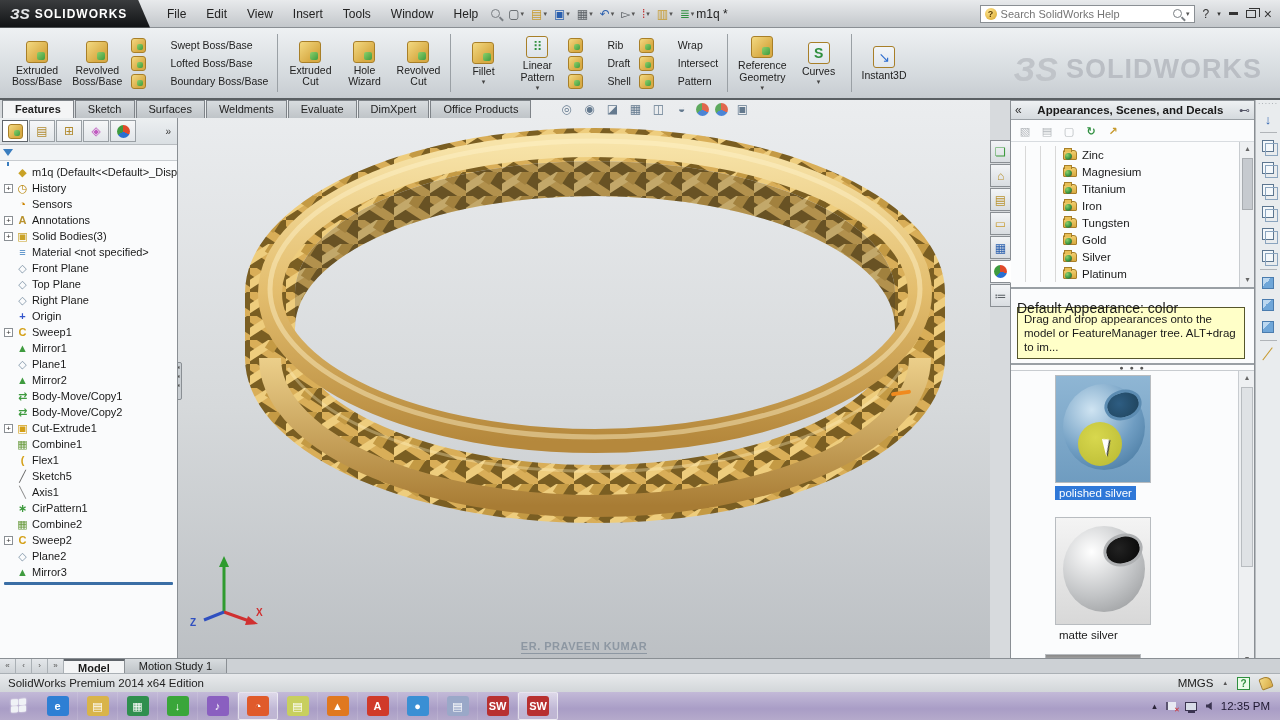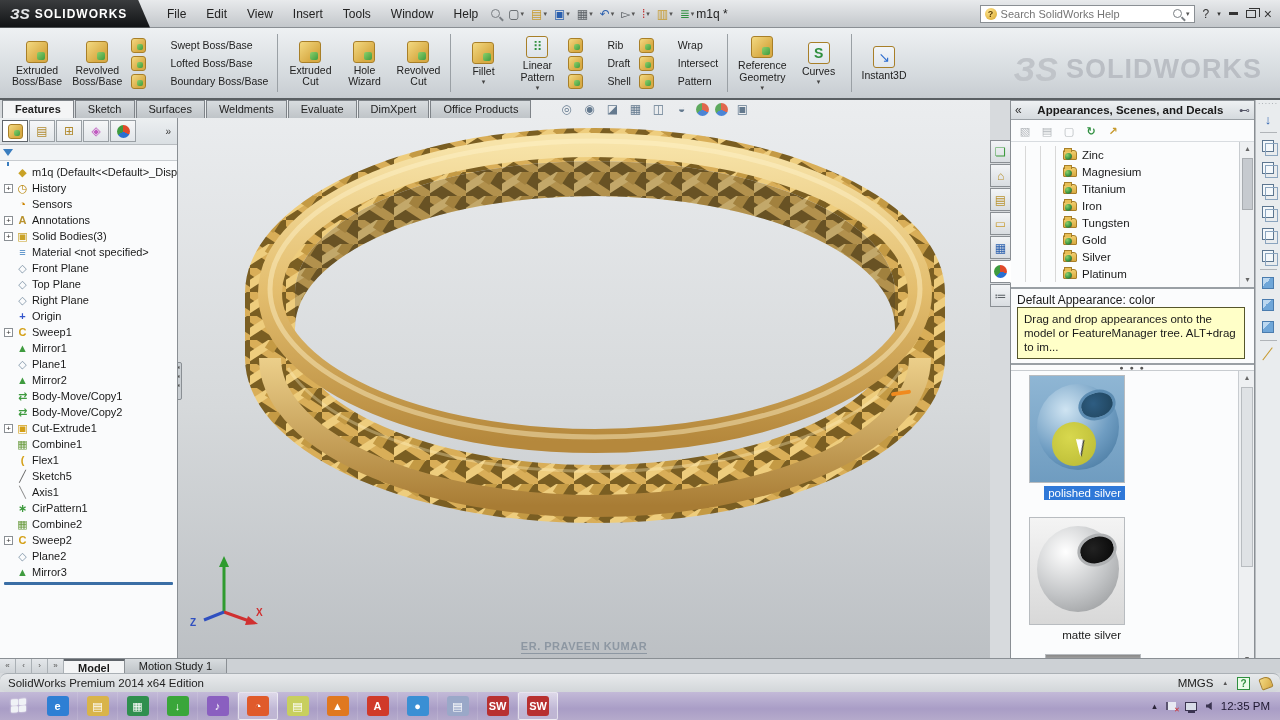--- a/index.html
+++ b/index.html
@@ -123,25 +123,25 @@
     repeating-linear-gradient(to right, transparent 0 14px, #d8d8d8 14px 15px, transparent 15px 29px, #d8d8d8 29px 30px, transparent 30px 44px, #d8d8d8 44px 45px, transparent 45px 100%); }
   .mfold { width:14px; height:10px; background:linear-gradient(#f2cf6e,#d8a940); border:1px solid #a87f28; border-radius:1px 3px 1px 1px; position:relative; flex:0 0 auto; }
   .mfold::before { content:""; position:absolute; left:0; top:-3px; width:6px; height:3px; background:#e8bf55; border:1px solid #a87f28; border-bottom:none; }
   .mfold::after { content:""; position:absolute; left:1px; top:2px; width:7px; height:7px; border-radius:50%;
     background:radial-gradient(circle at 30% 30%,#8ed06a,#2f8f3f 60%,#c03030); }
   .mrow .mlbl { font-size:11.5px; }
   #mat-scroll { position:absolute; right:0; top:0; width:15px; height:100%; background:#eef0f2; border-left:1px solid #c8ccd0; }
   #mat-scroll .sa { position:absolute; left:0; width:15px; height:14px; text-align:center; font-size:8px; color:#666; line-height:14px; }
   #mat-scroll .sa.dn { bottom:0; }
   #mat-scroll .thumb { position:absolute; left:2px; top:16px; width:11px; height:52px; background:#c6cacf; border:1px solid #a8acb0; }
-  #default-appearance { height:16px; padding:4px 4px 0 6px; font-size:12px; }
+  #default-appearance { height:16px; padding:11px 4px 0 6px; font-size:14px; }
   #tooltip { margin:2px 4px 4px 6px; background:#ffffc8; border:1px solid #55552a; padding:4px 6px; font-size:11.5px; line-height:14px; width:228px; }
   #tp-split { height:8px; border-top:2px solid #9aa0a5; border-bottom:1px solid #c8ccd0; text-align:center; font-size:7px; letter-spacing:2px; color:#555; line-height:5px; }
   #thumbarea { position:relative; height:295px; }
-  .thumbcard { position:absolute; left:18px; width:96px; text-align:right; }
+  .thumbcard { position:absolute; left:44px; width:96px; text-align:left; }
   .timg { width:96px; height:108px; border:1px solid #b8bcc0; position:relative; overflow:hidden; }
   .timg.blue { background:linear-gradient(#8fb6d4,#6f9cc0); }
   .timg.gray { background:linear-gradient(#f4f4f4,#d8d8d8); }
   .sphere { position:absolute; left:7px; top:8px; width:82px; height:86px; border-radius:50%; }
   .sphere.silver-blue { background:radial-gradient(circle at 35% 30%,#cfe4f2,#6f9dc2 55%,#3c6e96); }
   .sphere.silver-gray { background:radial-gradient(circle at 35% 30%,#ffffff,#c2c4c6 55%,#8e9092); }
   .hole { position:absolute; border-radius:50%; transform:rotate(-18deg); }
   .hole.blue { left:48px; top:14px; width:38px; height:30px; background:radial-gradient(circle at 40% 40%,#2e5d82,#1e4158); border:3px solid #5c8cb2; }
   .hole.dark { left:47px; top:16px; width:40px; height:32px; background:radial-gradient(circle at 40% 40%,#222,#050505); border:3px solid #aeb0b2; }
   .dot-yellow { position:absolute; left:22px; top:46px; width:44px; height:44px; border-radius:50%; background:radial-gradient(circle at 40% 35%,#d8d84e,#b8b832); }
@@ -166,21 +166,21 @@
   .earrow { color:#2a5fae; font-weight:bold; font-size:13px; }
   .epen { color:#c79a2e; font-weight:bold; font-size:12px; transform:rotate(10deg); }
 
   
   #bottomtabs { position:absolute; left:0; top:658px; width:1280px; height:15px; background:#cdd1d5; border-top:1px solid #8a8f94; display:flex; align-items:stretch; }
   .navb { width:16px; border-right:1px solid #aab0b5; background:linear-gradient(#e4e7ea,#cfd3d7); font-size:8px; color:#555; text-align:center; line-height:14px; }
   .mtab { padding:0 14px; font-size:11px; line-height:14px; border-right:1px solid #8a8f94; background:linear-gradient(#d8dcdf,#bfc4c8); }
   .mtab.active { background:#f4f5f6; font-weight:bold; border-top:2px solid #5f646a; }
 
   
-  #statusbar { position:absolute; left:0; top:673px; width:1280px; height:19px; background:linear-gradient(#e8eaec,#d2d6d9); border-top:1px solid #aab0b5; display:flex; align-items:center; padding:0 8px;border-radius:7px; }
+  #statusbar { position:absolute; left:0; top:673px; width:1280px; height:19px; background:linear-gradient(#e8eaec,#d2d6d9); border-top:1px solid #aab0b5; display:flex; align-items:center; padding:0 8px; }
   #status-left { flex:1; font-size:11.5px; color:#222; }
   #status-right { display:flex; align-items:center; gap:10px; }
   #units { font-size:11.5px; } .upar { font-size:7px; color:#555; }
   .qhelp { width:13px; height:13px; border:1px solid #2f8f3f; background:#eafbe8; color:#2f8f3f; font-weight:bold; font-size:10px; text-align:center; line-height:12px; }
   .tag { width:12px; height:12px; background:linear-gradient(135deg,#f3d981,#d8ab45); border:1px solid #a87f28; border-radius:2px 6px 2px 2px; transform:rotate(-20deg); }
 
   
   #taskbar { position:absolute; left:0; top:692px; width:1280px; height:28px;
     background:linear-gradient(#c3bad8,#a99dc6 60%,#b5aacb); display:flex; align-items:center; }
   #startbtn { width:38px; height:28px; display:flex; align-items:center; justify-content:center; }

